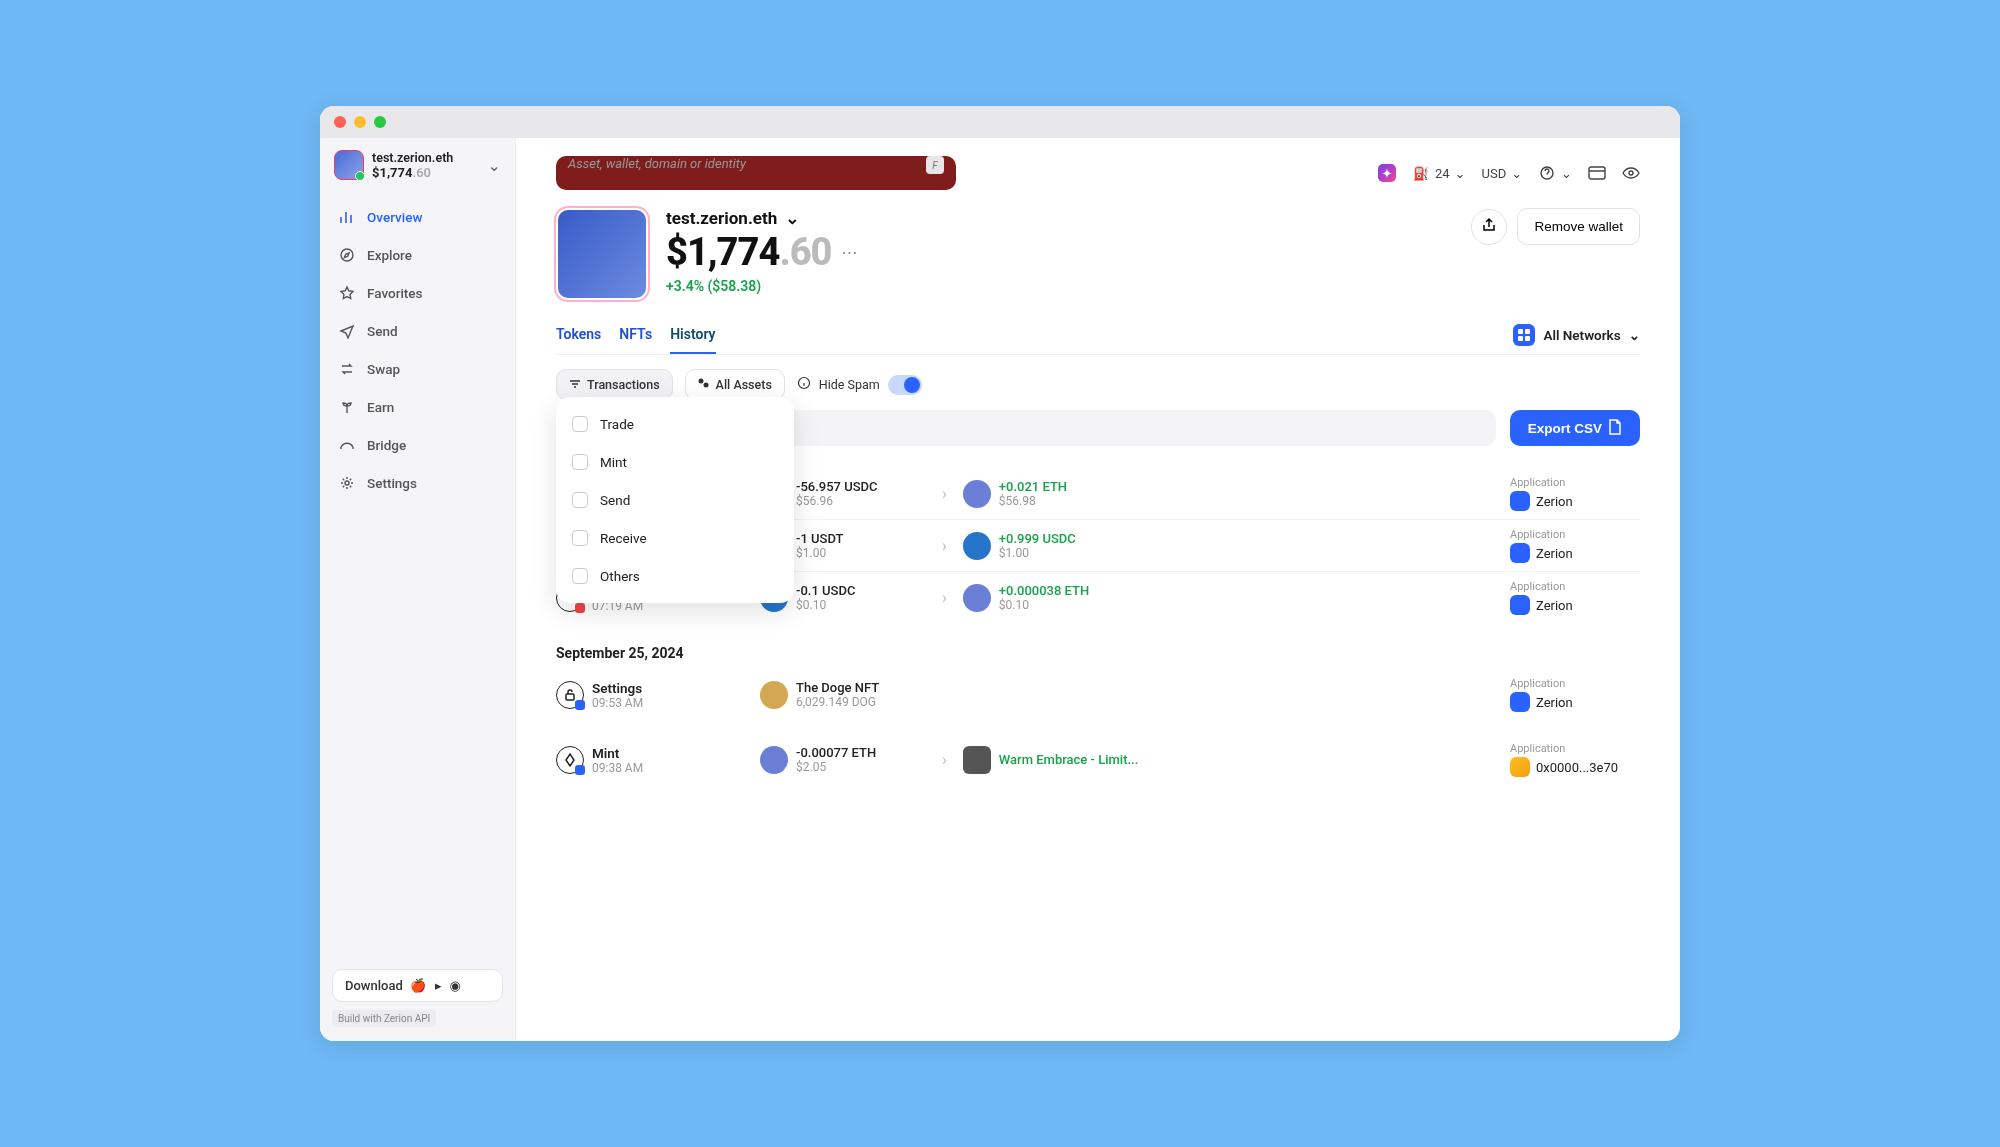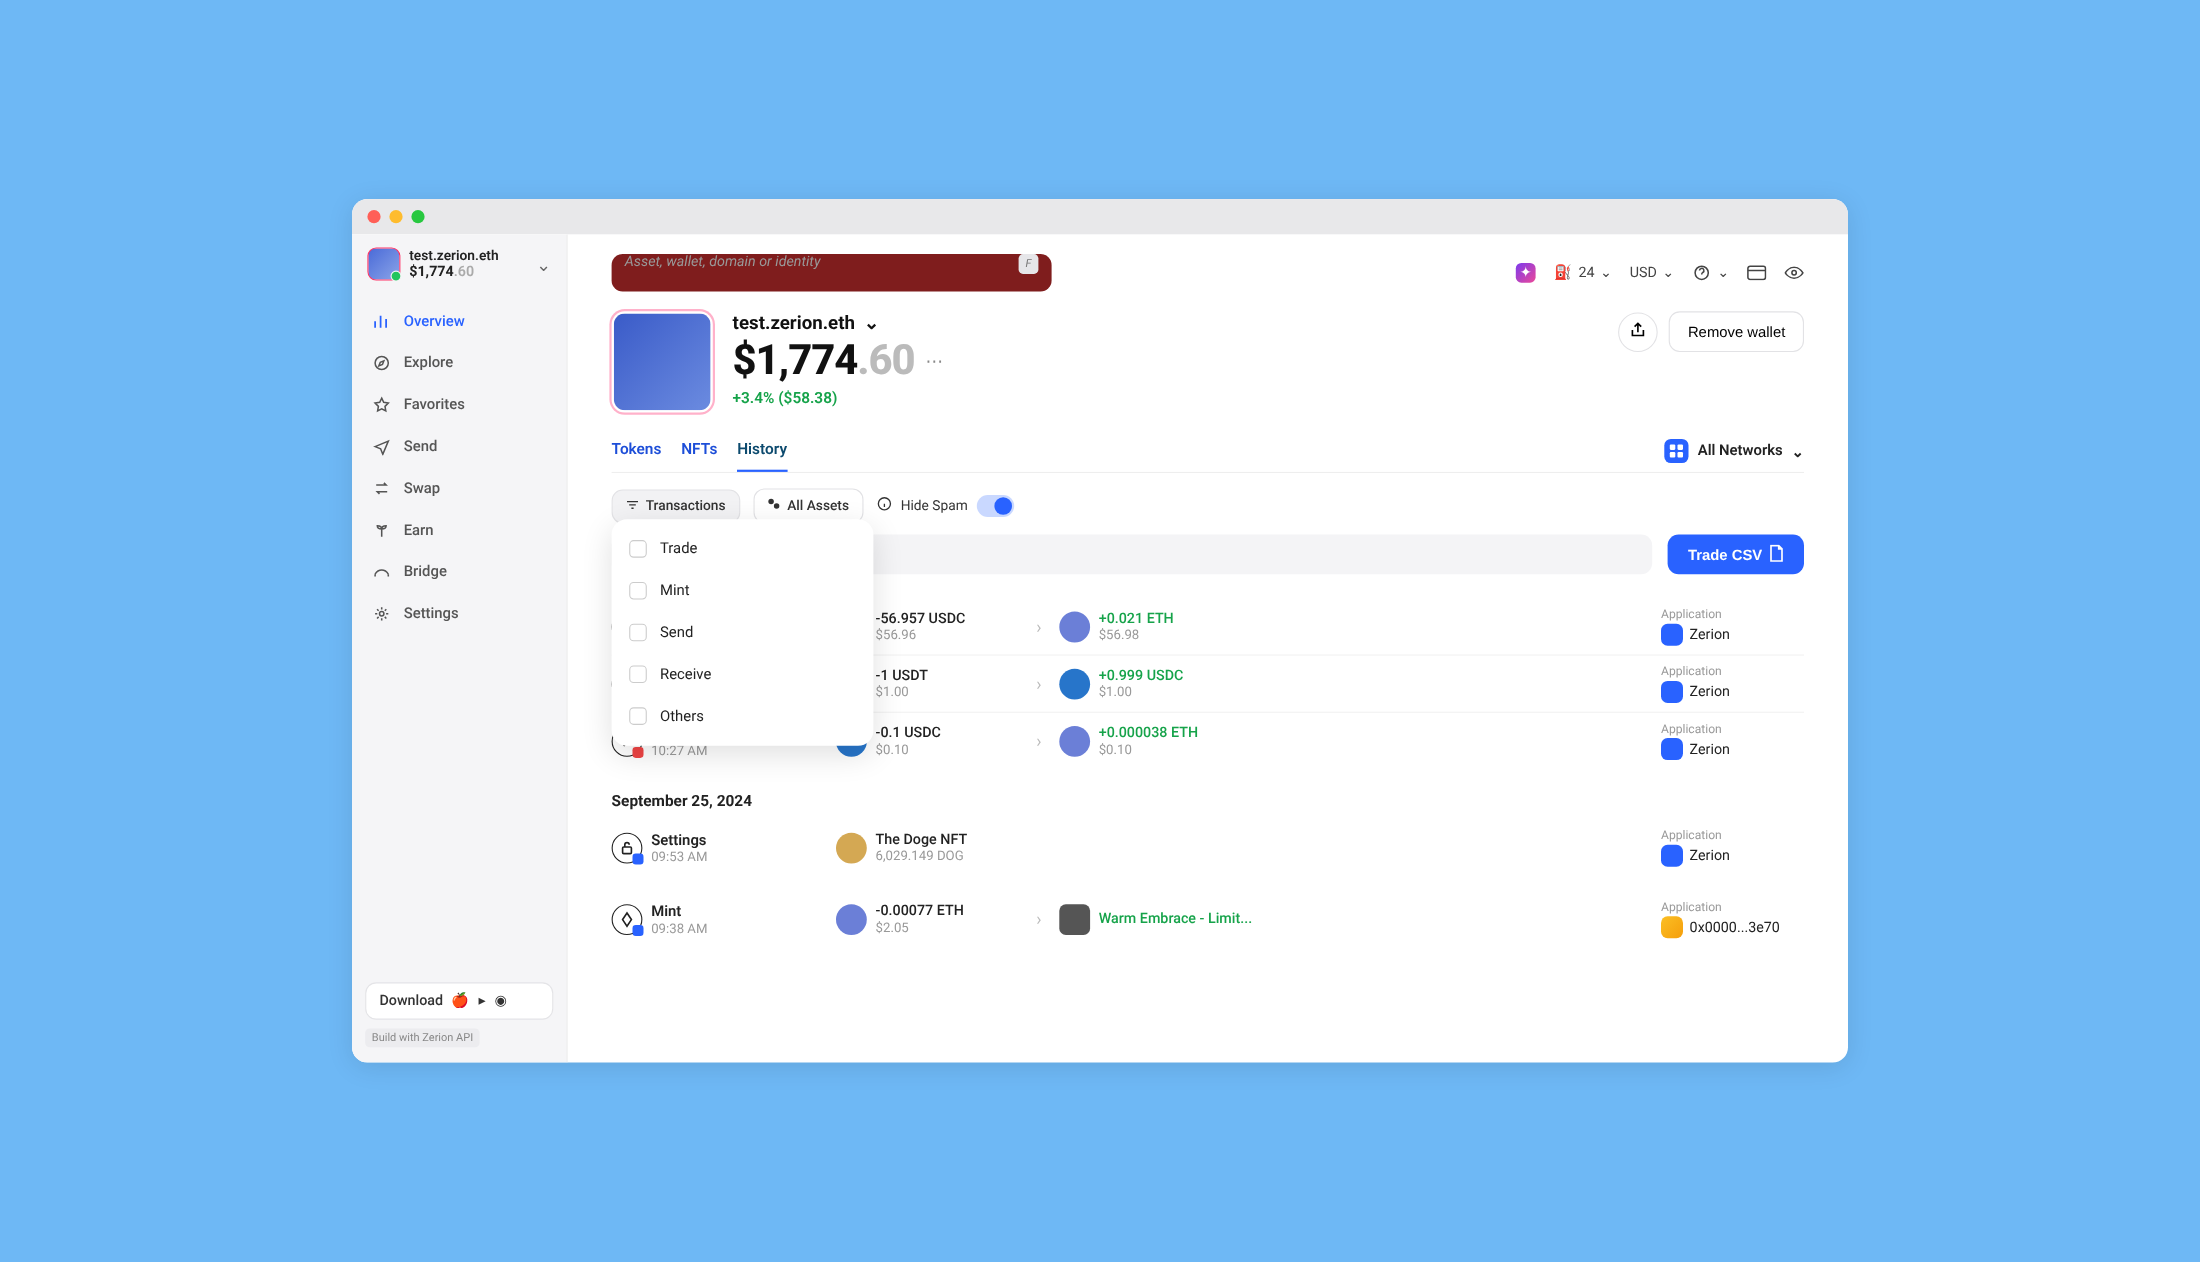--- a/index.html
+++ b/index.html
@@ -7,21 +7,21 @@
   background: #6eb8f5;
   font-family: -apple-system, BlinkMacSystemFont, "Segoe UI", Roboto, sans-serif;
   display: flex;
   justify-content: center;
   align-items: center;
   min-height: 100vh;
   padding: 20px;
 }
 .window {
   width: 1360px;
-  height: 785px;
+  height: 935px;
   background: #fff;
   border-radius: 14px;
   overflow: hidden;
   display: flex;
   flex-direction: column;
   box-shadow: 0 4px 24px rgba(0,0,0,0.1);
 }
 .titlebar {
   height: 32px;
   background: #e8e8ea;
@@ -399,21 +399,21 @@
               <span>Others</span>
             </div>
         </div>
       </div>
 
       <div class="search-row">
         <div class="asset-search">
           <span>, Type</span>
         </div>
         <button class="export-btn">
-          <span>Trade CSV</span>
+          <span>Export CSV</span>
           <span><svg width="14" height="16" viewBox="0 0 14 16" fill="none" stroke="currentColor" stroke-width="1.5">
                 <path d="M2 1h7l3 3v11H2z M9 1v3h3"></path>
               </svg></span>
         </button>
       </div>
 
       <div id="tx-list">
           <div class="date-group">
             <div class="tx-row">
       <div class="tx-icon">
@@ -477,21 +477,21 @@
             </div>
             <div class="tx-row">
       <div class="tx-icon">
         <svg width="16" height="16" viewBox="0 0 16 16" fill="none" stroke="#222" stroke-width="1.5">
                   <path d="M3 6h9l-2-2M13 10H4l2 2"></path>
                 </svg>
         <span class="tx-badge" style="background:#ef4444"></span>
       </div>
       <div class="tx-meta">
         <div class="tx-title">Trade</div>
-        <div class="tx-time">10:27 AM</div>
+        <div class="tx-time">07:19 AM</div>
       </div>
         <div class="token-icon" style="background:#2775ca"></div>
         <div class="amt-cell">
           <div class="amt-main">-0.1 USDC</div>
           <div class="amt-sub">$0.10</div>
         </div>
         <span class="arrow-sep">›</span>
         <div class="token-icon" style="background:#6b7fd7"></div>
         <div class="amt-cell">
           <div class="amt-main amt-pos">+0.000038 ETH</div>

